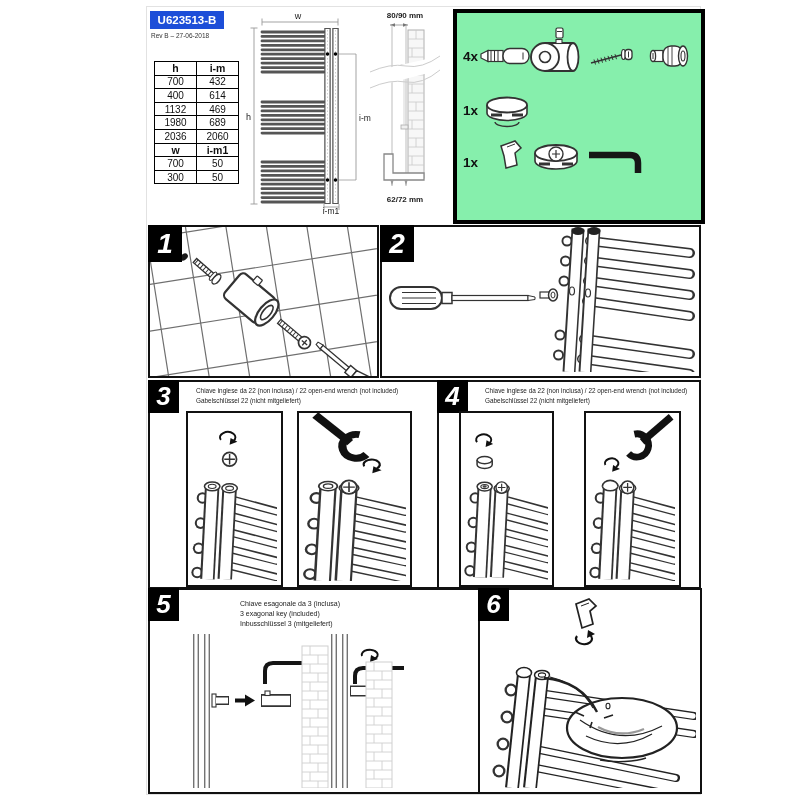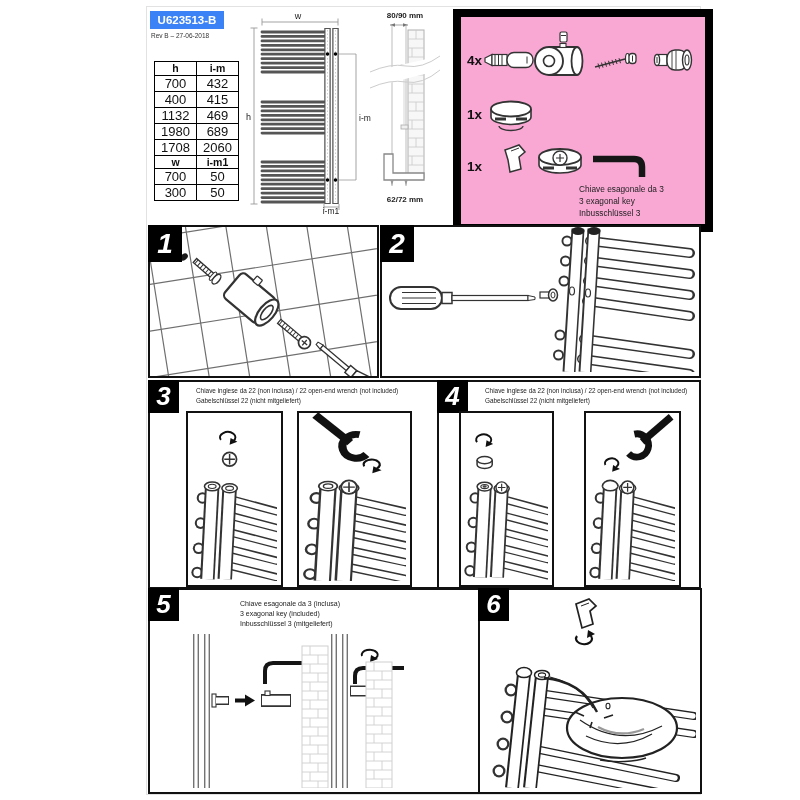--- a/index.html
+++ b/index.html
@@ -1,34 +1,34 @@
 <!DOCTYPE html>
 <html><head>
 <meta charset="utf-8">
 <style>
   html,body{margin:0;padding:0;background:#fff;}
   #stage{position:relative;width:800px;height:800px;background:#fff;overflow:hidden;
          font-family:"Liberation Sans",sans-serif;color:#111;}
   .sheet{position:absolute;left:146px;top:6px;width:553px;height:787px;border:1px solid #e2e2e2;}
 
   
-  .doc-code{position:absolute;left:150px;top:11px;width:74px;height:18px;background:#3b82f6;color:#fff;
+  .doc-code{position:absolute;left:150px;top:11px;width:74px;height:18px;background:#1d4ed8;color:#fff;
             display:flex;align-items:center;justify-content:center;font-size:11.5px;font-weight:bold;}
   .rev{position:absolute;left:151px;top:32px;font-size:6.5px;color:#333;}
 
   table.spec{position:absolute;left:154px;top:61px;border-collapse:collapse;background:#fff;}
   table.spec th,table.spec td{border:1.6px solid #000;width:41px;height:12.6px;padding:0;
-            text-align:center;vertical-align:middle;font-size:13px;}
+            text-align:center;vertical-align:middle;font-size:10px;}
   table.spec th{font-weight:bold;font-size:10.5px;}
   table.spec td{font-weight:normal;}
 
   svg text{font-family:"Liberation Sans",sans-serif;fill:#222;}
 
   
-  .parts-panel{position:absolute;left:453px;top:9px;width:244px;height:207px;border:8px solid #000000;background:#f9a8d4;}
+  .parts-panel{position:absolute;left:453px;top:9px;width:244px;height:207px;border:4px solid #000000;background:#86efac;}
   .qty{position:absolute;font-size:13.5px;font-weight:bold;color:#111;}
   .keynote{position:absolute;left:118px;top:166px;font-size:8.3px;line-height:1.45;color:#222;}
 
   
   .panel{position:absolute;border:2px solid #111;background:#fff;}
   .p1{left:148px;top:225px;width:227px;height:149px;}
   .p2{left:380px;top:225px;width:317px;height:149px;}
   .p3{left:148px;top:380px;width:287px;height:205px;}
   .p4{left:437px;top:380px;width:260px;height:205px;}
   .p5{left:148px;top:588px;width:330px;height:202px;}
@@ -63,32 +63,32 @@
         <tr>
           <th>h</th>
         <th>i-m</th>
         </tr>
     <tr>
           <td>700</td>
           <td>432</td>
         </tr>
     <tr>
           <td>400</td>
-          <td>415</td>
+          <td>614</td>
         </tr>
     <tr>
           <td>1132</td>
           <td>469</td>
         </tr>
     <tr>
           <td>1980</td>
           <td>689</td>
         </tr>
     <tr>
-          <td>1708</td>
+          <td>2036</td>
           <td>2060</td>
         </tr>
     <tr>
           <th>w</th>
         <th>i-m1</th>
         </tr>
     <tr>
           <td>700</td>
           <td>50</td>
         </tr>
@@ -224,25 +224,20 @@
         <path d="M78,140 v8 a21,8 0 0 0 42,0 v-8" fill="#fff" stroke="#333" stroke-width="1.6"></path>
         <ellipse cx="99" cy="140" rx="21" ry="8" fill="#fff" stroke="#333" stroke-width="1.8"></ellipse>
         <circle cx="99" cy="141" r="7" fill="#fff" stroke="#333" stroke-width="1.4"></circle>
         <path d="M99,137 V145 M95,141 H103" stroke="#333" stroke-width="1.2"></path>
         <path d="M82,151 h11 M105,151 h11" stroke="#333" stroke-width="3.2"></path>
       </g>
 
       <path d="M132,142 H173 Q181,142 181,150 V160" stroke="#161616" stroke-width="6.5" fill="none"></path>
     </svg>
 
-    <div class="keynote">
-      <div>Chiave esagonale da 3</div>
-      <div>3 exagonal key</div>
-      <div>Inbusschlüssel 3</div>
-    </div>
   </div>
 
   <div class="panel p1">
     <div class="num big">1</div>
     <svg width="227" height="149" viewBox="0 0 227 149">
       <g stroke="#6f6f6f" stroke-width="1.2" transform="rotate(-9 113 74)">
         <path fill="none" d="M8,-40 V190 M48,-40 V190 M88,-40 V190 M128,-40 V190 M168,-40 V190 M208,-40 V190 M248,-40 V190"></path>
         <path fill="none" d="M-40,-6 H270 M-40,40 H270 M-40,86 H270 M-40,132 H270 M-40,178 H270"></path>
       </g>
       <ellipse cx="34" cy="30" rx="4.2" ry="3" fill="#1a1a1a" transform="rotate(-35 34 30)"></ellipse>

